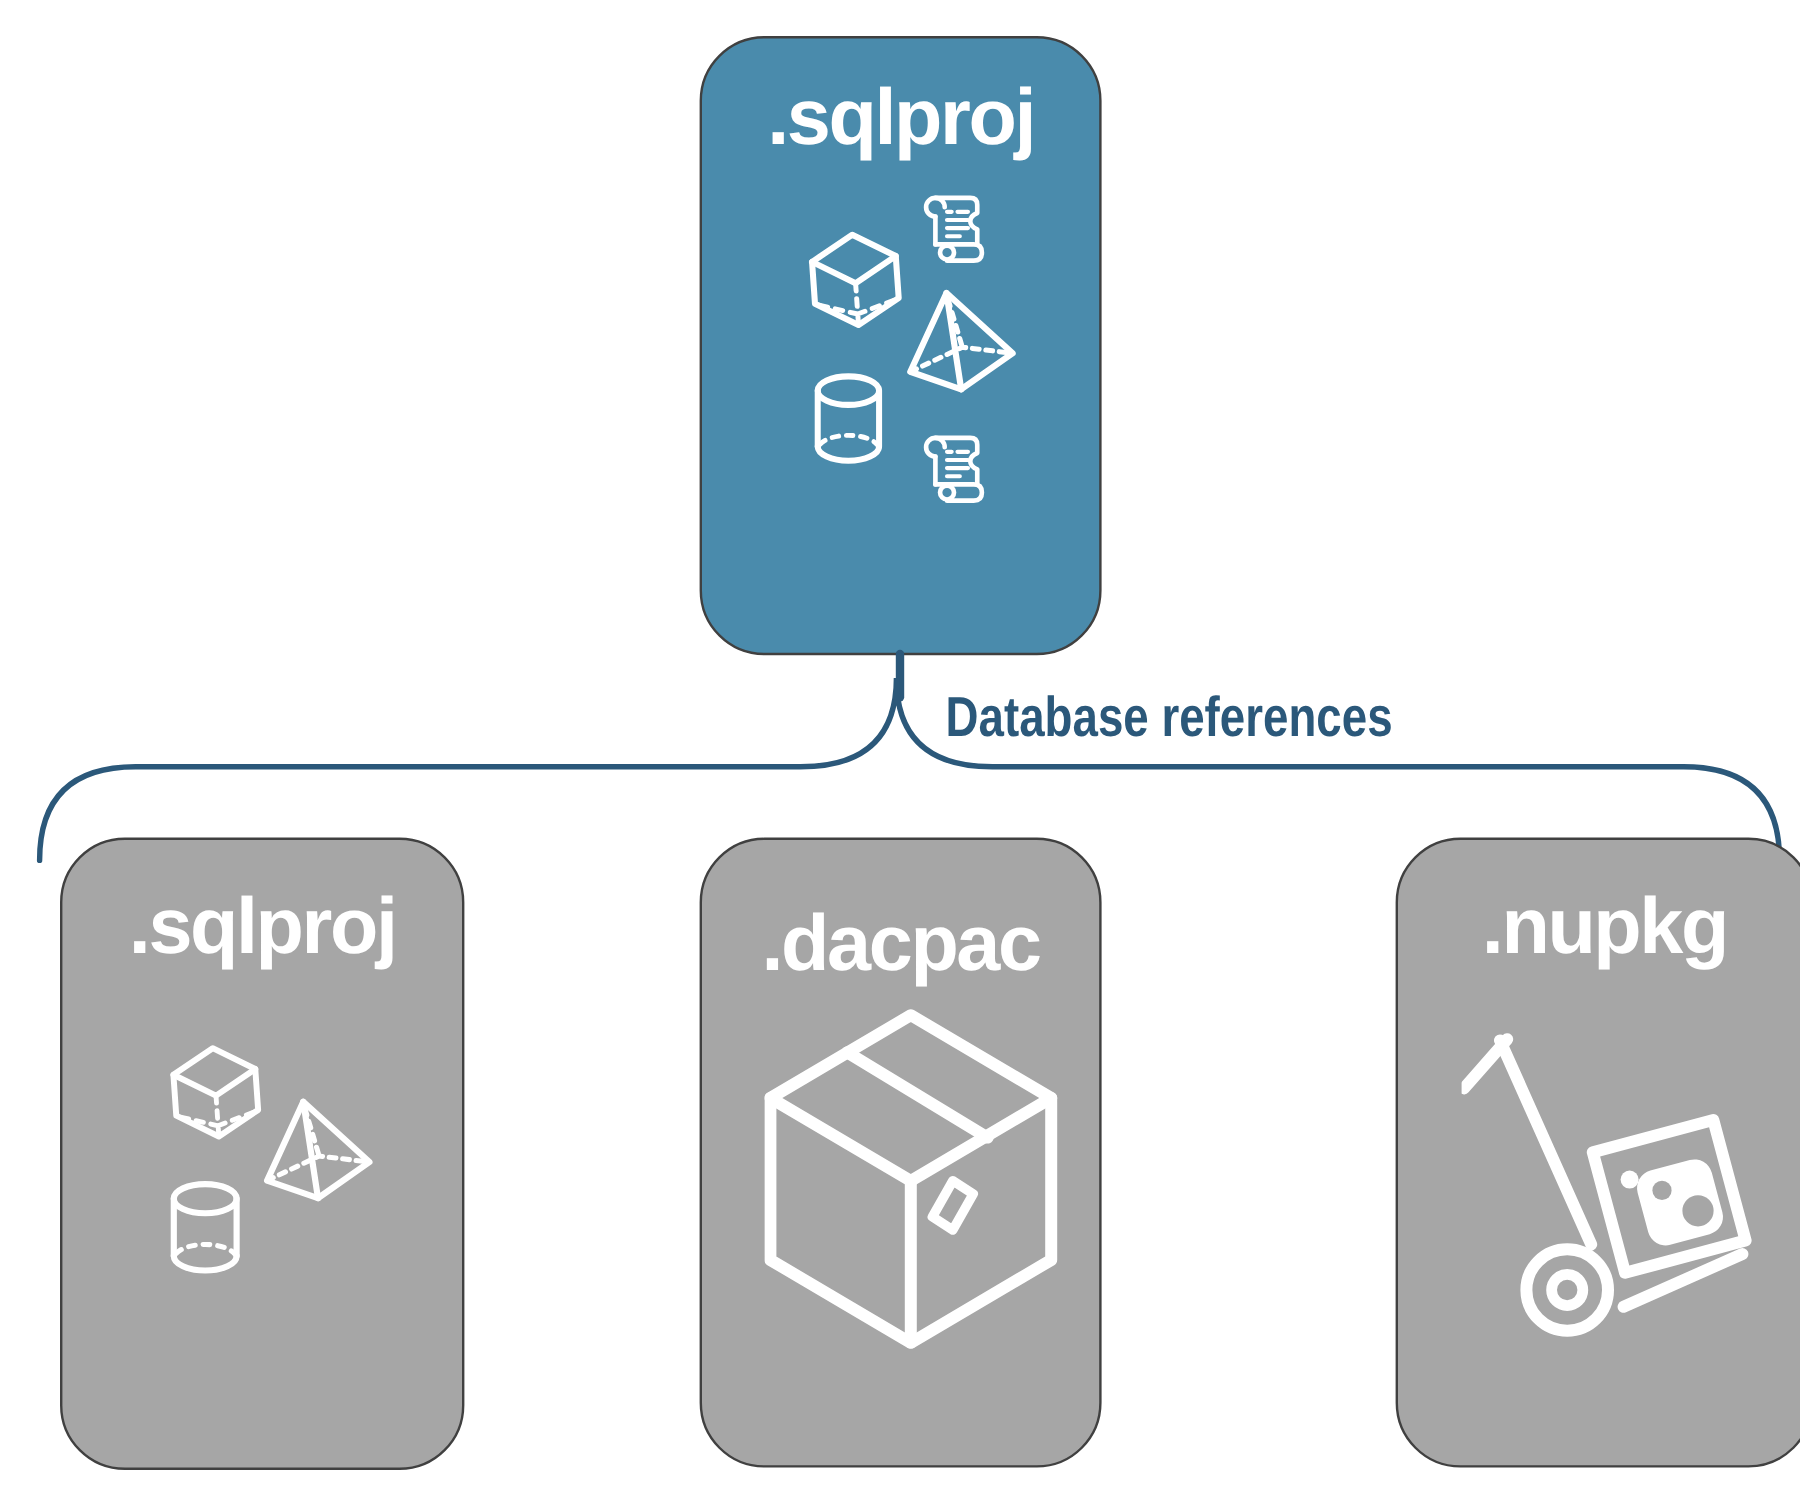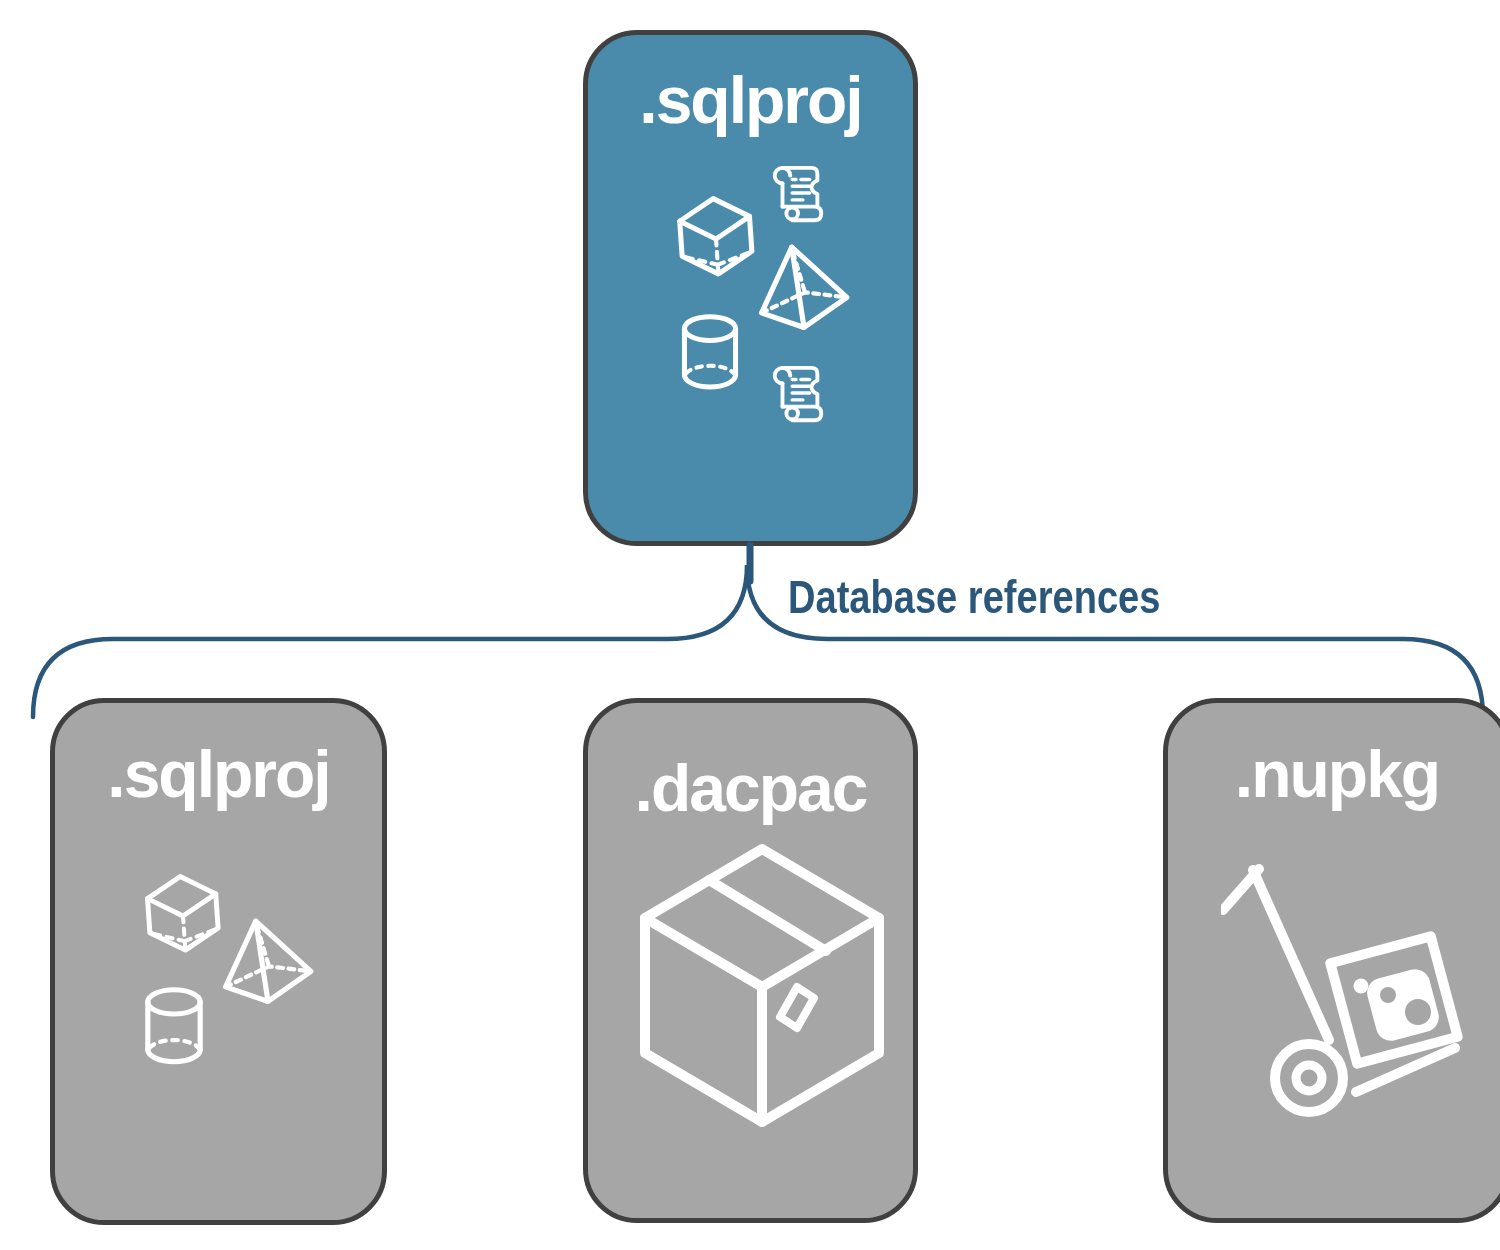--- a/index.html
+++ b/index.html
@@ -6,21 +6,21 @@
   .canvas{
     position:relative;
     width:1500px;height:1250px;
     background:#ffffff;
     font-family:"Liberation Sans",sans-serif;
     overflow:hidden;
   }
   .card{
     position:absolute;
     box-sizing:border-box;
-    border:5px solid #404040;
+    border:2px solid #404040;
     border-radius:54px;
     width:335px;height:524px;
   }
   .card.accent{background:#4A8BAC;}
   .card.muted{background:#A6A6A6;}
   .card-title{
     text-align:center;
     font-weight:bold;
     font-size:66px;
     letter-spacing:-2px;

